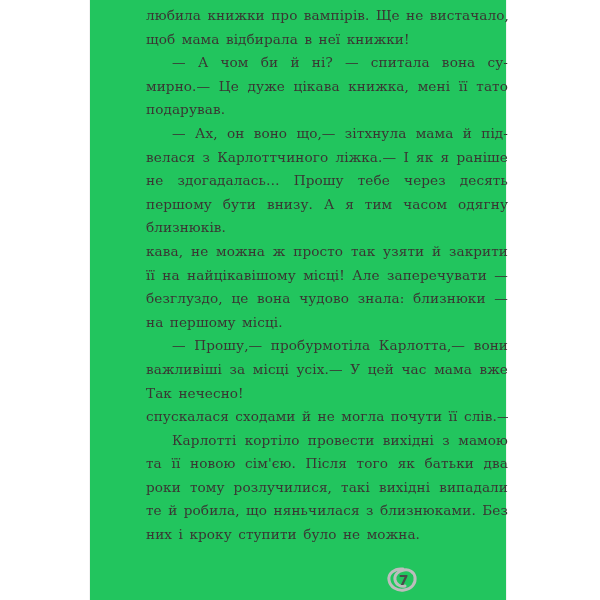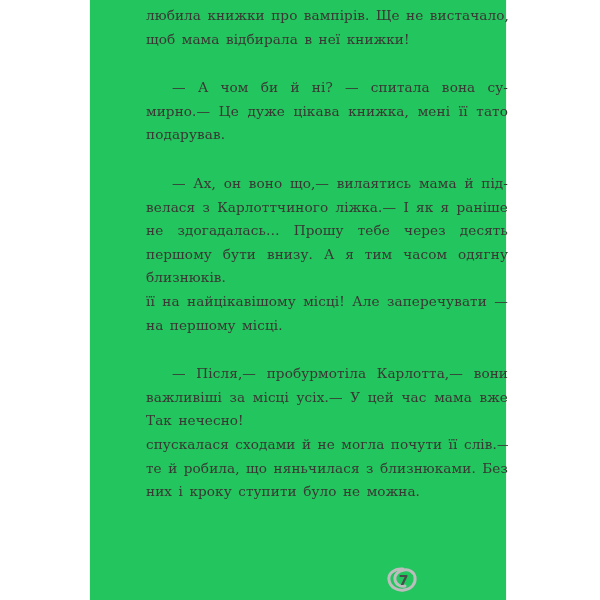--- a/index.html
+++ b/index.html
@@ -37,21 +37,20 @@
       white-space: nowrap;
       text-align: justify;
       text-align-last: justify;
       overflow: hidden;
     }
     .line.last {
       text-align-last: left;
     }
     .line.indent {
       padding-left: 26px;
-      margin-top: 25px;
     }
     .page-number {
       position: absolute;
       left: 296px;
       top: 565px;
       width: 32px;
       height: 28px;
       display: flex;
       align-items: center;
       justify-content: center;
@@ -77,34 +76,39 @@
 <div class="page">
   <div class="text-block">
 
     <span class="line">любила книжки про вампірів. Ще не вистачало,</span>
     <span class="line last">щоб мама відбирала в неї книжки!</span>
 
     <span class="line indent">— А чом би й ні? — спитала вона су-</span>
     <span class="line">мирно.— Це дуже цікава книжка, мені її тато</span>
     <span class="line last">подарував.</span>
 
-    <span class="line indent">— Ах, он воно що,— вилаятись мама й під-</span>
+    <span class="line indent">— Ах, он воно що,— зітхнула мама й під-</span>
     <span class="line">велася з Карлоттчиного ліжка.— І як я раніше</span>
     <span class="line">не здогадалась… Прошу тебе через десять</span>
     <span class="line">першому бути внизу. А я тим часом одягну</span>
     <span class="line last">близнюків.</span>
 
+    <span class="line">кава, не можна ж просто так узяти й закрити</span>
     <span class="line">її на найцікавішому місці! Але заперечувати —</span>
+    <span class="line">безглуздо, це вона чудово знала: близнюки —</span>
     <span class="line last">на першому місці.</span>
 
-    <span class="line indent">— Після,— пробурмотіла Карлотта,— вони</span>
+    <span class="line indent">— Прошу,— пробурмотіла Карлотта,— вони</span>
     <span class="line">важливіші за місці усіх.— У цей час мама вже</span>
     <span class="line last">Так нечесно!</span>
     <span class="line">спускалася сходами й не могла почути її слів.—</span>
 
+    <span class="line indent">Карлотті кортіло провести вихідні з мамою</span>
+    <span class="line">та її новою сім'єю. Після того як батьки два</span>
+    <span class="line">роки тому розлучилися, такі вихідні випадали</span>
     <span class="line">те й робила, що няньчилася з близнюками. Без</span>
     <span class="line last">них і кроку ступити було не можна.</span>
   </div>
 
   <div class="page-number">
     <svg width="32" height="28" viewBox="0 0 32 28">
       <path d="M17 4 C 8 3, 2 9, 3 15 C 4 22, 11 26, 18 25 C 26 24, 30 18, 29 12 C 28 7, 23 4, 18 5 C 12 6, 8 10, 9 15 C 10 20, 15 22, 19 21" fill="none" stroke="#bdbdbd" stroke-width="3" stroke-linecap="round"></path>
     </svg>
     <span>7</span>
   </div>

